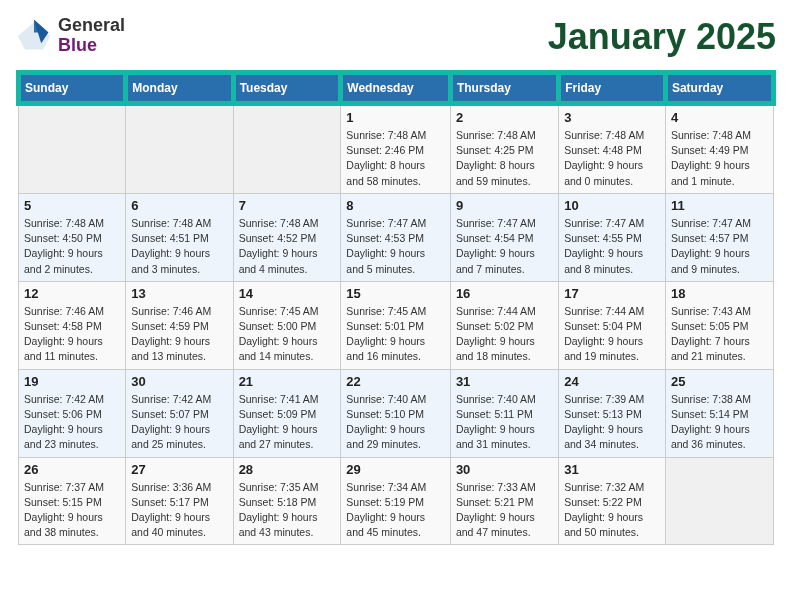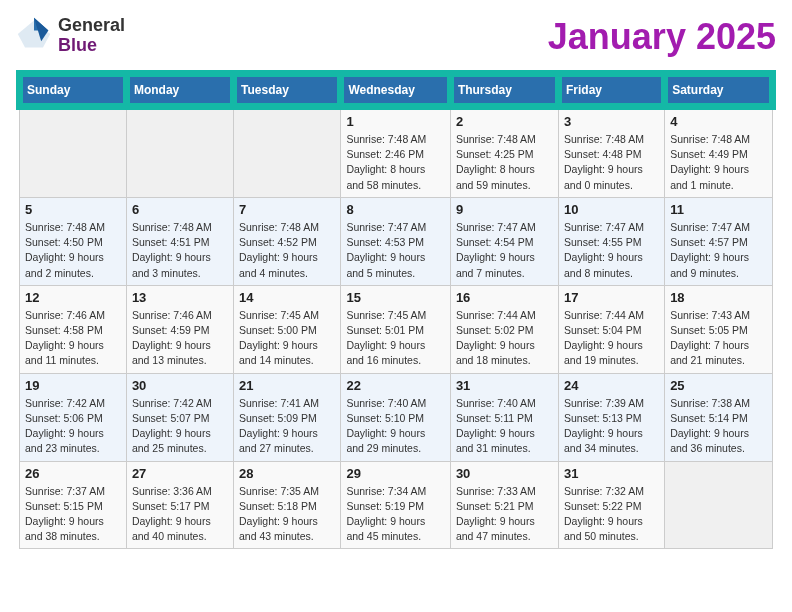--- a/index.html
+++ b/index.html
@@ -11,21 +11,21 @@
       padding: 16px;
     }
     .header {
       display: flex;
       justify-content: space-between;
       align-items: flex-start;
       margin-bottom: 12px;
     }
     .logo {
       display: flex;
-      align-items: flex-start;
+      align-items: center;
       gap: 6px;
     }
     .logo-text {
       display: flex;
       flex-direction: column;
       line-height: 1.1;
     }
     .logo-general {
       font-size: 18px;
       font-weight: bold;
@@ -39,39 +39,39 @@
     .logo-icon {
       width: 36px;
       height: 36px;
     }
     .title-block {
       text-align: right;
     }
     .month-title {
       font-size: 36px;
       font-weight: bold;
-      color: #a21caf;
+      color: #14532d;
       margin-left: 15px;
     }
     .subtitle {
       font-size: 15px;
       color: #555;
     }
     .calendar {
       width: 100%;
       border-collapse: collapse;
       font-size: 11px;
     }
     .calendar thead th {
       background-color: #2a6fad;
       color: #fff;
       padding: 6px 4px;
       text-align: left;
       font-size: 12px;
-      border: 7px solid #14b8a6;
+      border: 5px solid #14b8a6;
     }
     .calendar tbody td {
       border: 1px solid #ccc;
       vertical-align: top;
       padding: 4px 5px;
       width: 113px;
       min-height: 80px;
       background: #fff;
     }
     .calendar tbody tr:nth-child(odd) td {

